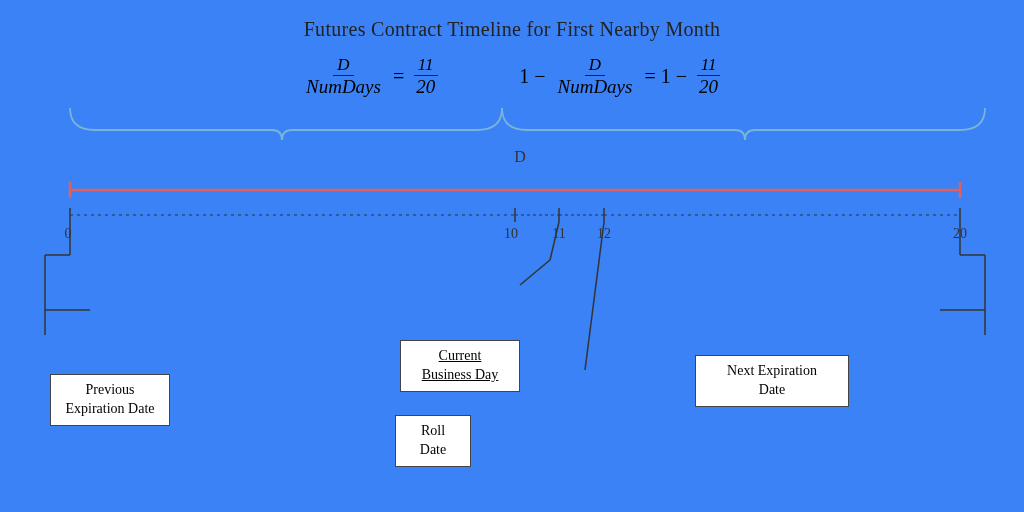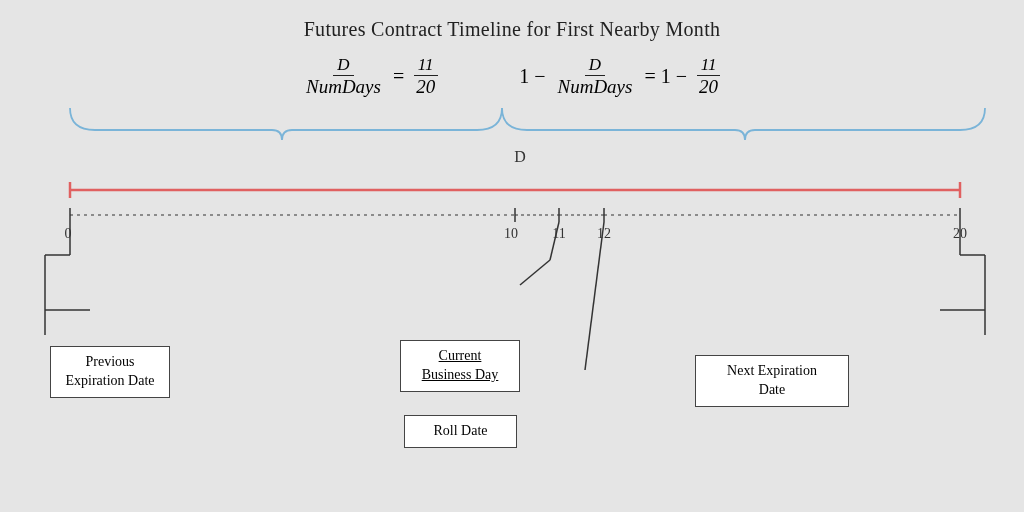--- a/index.html
+++ b/index.html
@@ -9,21 +9,21 @@
       background: #fff;
       font-family: Georgia, 'Times New Roman', serif;
       overflow: hidden;
       position: relative;
     }
 
     .container {
       width: 1024px;
       height: 512px;
       position: relative;
-      background: #e5e5e5;
+      background: #3b82f6;
     }
 
     
     .title {
       text-align: center;
       font-size: 20px;
       font-weight: normal;
       padding-top: 18px;
       color: #222;
       letter-spacing: 0.3px;
@@ -191,29 +191,29 @@
     <line x1="945" y1="210" x2="900" y2="210" stroke="#333" stroke-width="1.5"></line>
 
     <line x1="519" y1="122" x2="510" y2="160" stroke="#333" stroke-width="1.5"></line>
 
     <line x1="510" y1="160" x2="480" y2="185" stroke="#333" stroke-width="1.5"></line>
 
     <line x1="564" y1="122" x2="545" y2="270" stroke="#333" stroke-width="1.5"></line>
 
   </svg>
 
-  <div class="label-box label-prev" style="left:50px; top:346px; width:120px;">
+  <div class="label-box label-prev" style="left:50px; top:374px; width:120px;">
     <span>Previous<br>Expiration Date</span>
   </div>
 
   <div class="label-box label-current" style="left:400px; top:340px; width:120px;">
     <span>Current<br>Business Day</span>
   </div>
 
-  <div class="label-box label-roll" style="left:404px; top:415px; width:113px;">
+  <div class="label-box label-roll" style="left:395px; top:415px; width:76px;">
     <span>Roll Date</span>
   </div>
 
   <div class="label-box label-next" style="left:695px; top:355px; width:154px;">
     <span>Next Expiration<br>Date</span>
   </div>
 
 </div>
 
 </body></html>

